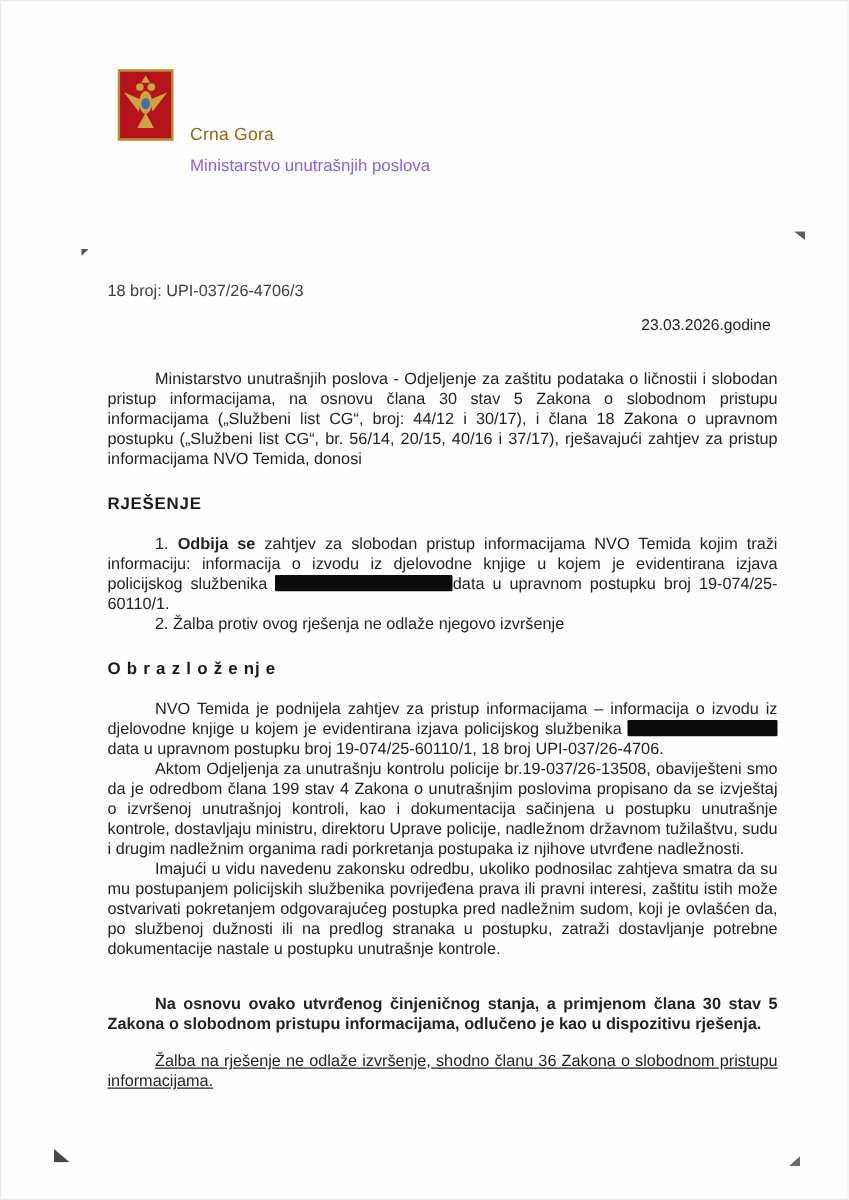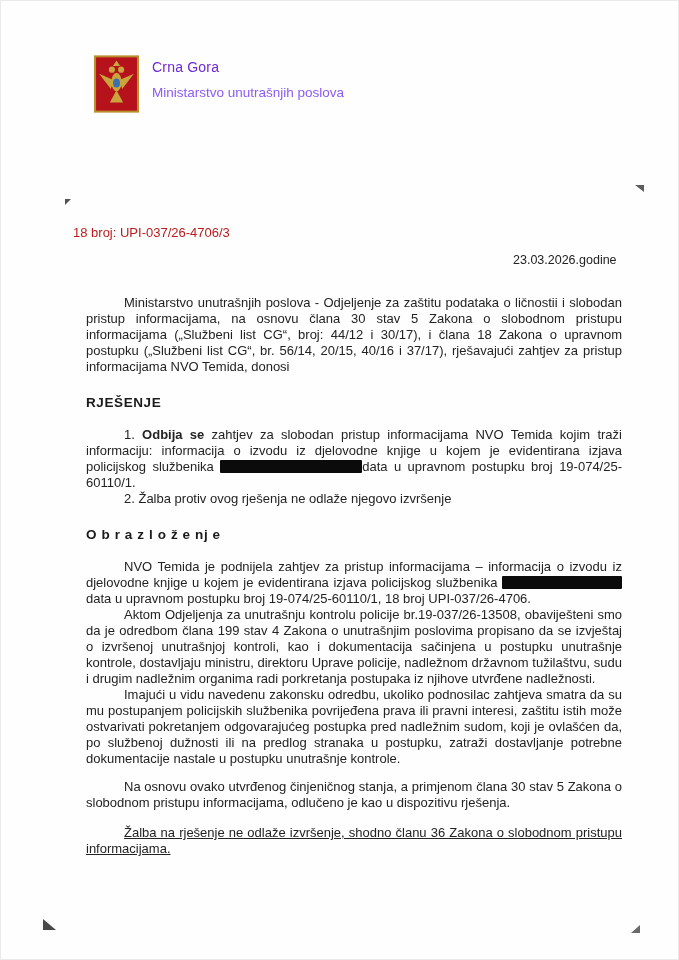--- a/index.html
+++ b/index.html
@@ -5,42 +5,42 @@
   html, body { margin: 0; padding: 0; }
   body { background: #ffffff; font-family: "Liberation Sans", "DejaVu Sans", sans-serif; }
   .page {
     position: relative; width: 679px; height: 960px;
     background: #fefefe; overflow: hidden; color: #1e1e1e;
     box-sizing: border-box; border: 1px solid #eaeaea;
   }
   
   .coa { position: absolute; left: 93px; top: 54px; width: 45px; height: 58px; }
   .org { position: absolute; left: 151px; top: 58px; }
-  .country { font-size: 14px; color: #6d28d9; margin-bottom: 10px; letter-spacing: .2px; }
+  .country { font-size: 14px; color: #a16207; margin-bottom: 10px; letter-spacing: .2px; margin-top: 40px; }
   .ministry { font-size: 13.5px; margin-bottom: 5px; color: #8b5cf6; }
   .dept { font-size: 9.5px; font-weight: bold; line-height: 1.35; color: #222; }
   .addr {
     position: absolute; right: 58px; top: 107px; text-align: right;
     font-size: 11px; line-height: 1.45; color: #2d2d2d;
   }
   .addr div { margin-bottom: 1px; }
   
-  .refnum { position: absolute; left: 72px; top: 224px; font-size: 13px; color: #b91c1c; }
+  .refnum { position: absolute; left: 85px; top: 224px; font-size: 13px; color: #404040; }
   .refdate { position: absolute; left: 512px; top: 252px; font-size: 12.5px; color: #222; }
   
   main {
     position: absolute; left: 85px; top: 294px; width: 536px;
     font-size: 13px; line-height: 16px; text-align: justify; color: #232323;
   }
   .para { margin: 0; text-indent: 38px; }
   .doc-title {
     font-weight: bold; font-size: 13.5px;
     margin: 20px 0 16px; letter-spacing: .6px; text-indent: 0; color: #1b1b1b;
   }
-  .mt12 { margin-top: 12px; }
+  .mt12 { margin-top: 28px; font-weight: bold; }
   .mt14 { margin-top: 14px; text-decoration: underline; }
   b { font-weight: bold; }
   .redact { display: inline-block; background: #0b0b0b; height: 13px; vertical-align: -2px; border-radius: 1px; }
   .redact.r1 { width: 142px; }
   .redact.r2 { width: 120px; }
   
   .corner { position: absolute; background: #1a1a1a; }
   .c-tl { left: 64px;  top: 198px; width: 6px;  height: 6px;  clip-path: polygon(0 0,100% 0,0 100%); opacity: .75; }
   .c-tr { left: 634px; top: 184px; width: 9px;  height: 7px;  clip-path: polygon(100% 0,0 0,100% 100%); opacity: .7; }
   .c-bl { left: 42px;  top: 918px; width: 13px; height: 11px; clip-path: polygon(0 100%,0 0,100% 100%); opacity: .8; }

